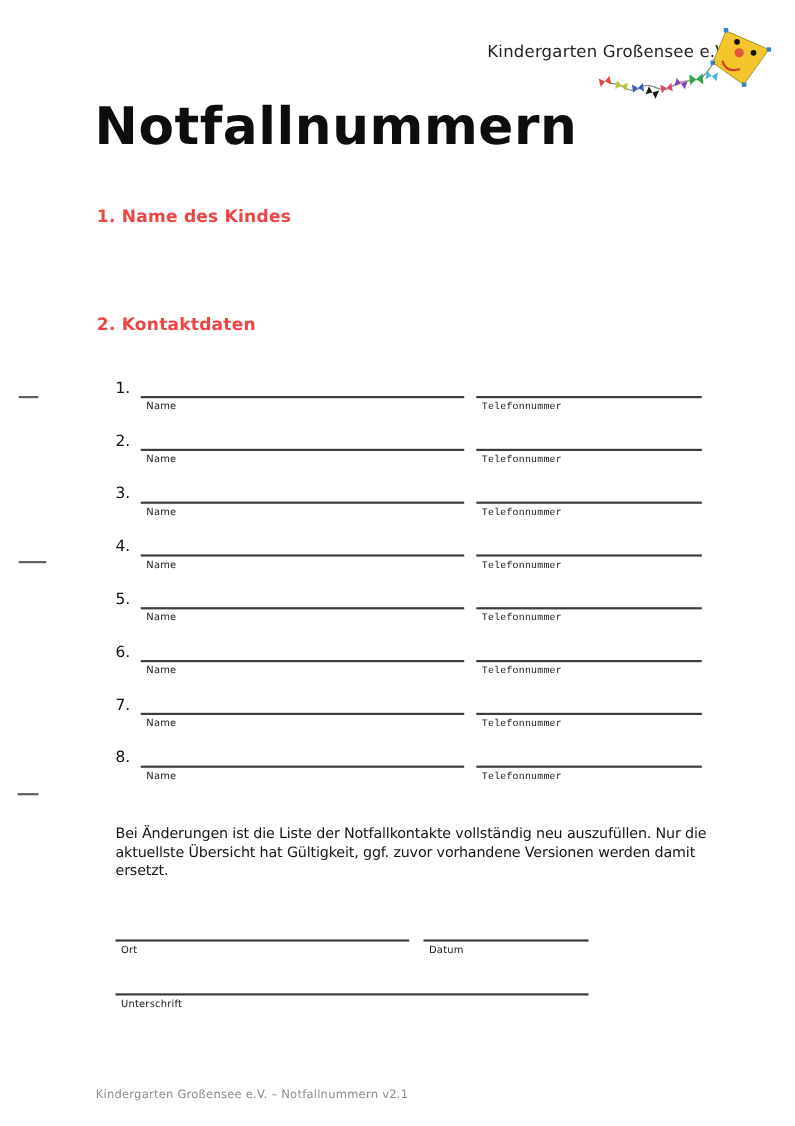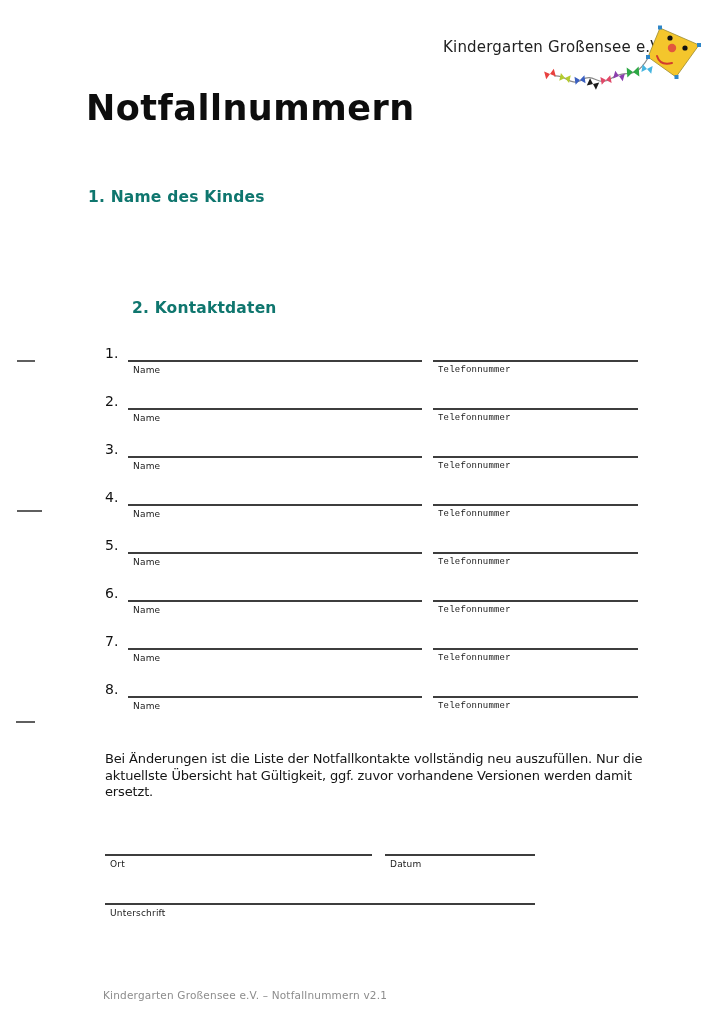--- a/index.html
+++ b/index.html
@@ -14,31 +14,31 @@
   
   .logo-text{
     position:absolute;left:443px;top:38px;
     font-size:15px;color:#222;letter-spacing:.2px;
     white-space:nowrap;
   }
   .kite-svg{position:absolute;left:538px;top:12px;width:172px;height:92px;}
   
   .title{
     position:absolute;left:86px;top:88px;margin:0;
-    font-size:35px;font-weight:600;color:#0d0d0d;letter-spacing:.5px;
+    font-size:47px;font-weight:600;color:#0d0d0d;letter-spacing:.5px;
     white-space:nowrap;
   }
   
   .sec-h{
     position:absolute;left:88px;margin:0;
-    font-size:15.5px;font-weight:bold;color:#0f766e;
+    font-size:15.5px;font-weight:bold;color:#ef4444;
     white-space:nowrap;letter-spacing:.2px;
   }
   .sec1{top:188px;}
-  .sec2{top:299px;margin-left:44px;}
+  .sec2{top:286px;}
   
   .field{position:absolute;}
   .field .line{height:16px;border-bottom:2px solid #3d3d3d;}
   .field .caption{
     font-size:9px;color:#1a1a1a;padding:3px 0 0 5px;
     white-space:nowrap;letter-spacing:.2px;
   }
   .child-field{left:105px;top:231px;width:520px;}
   
   .contact-row{position:absolute;left:105px;width:533px;height:44px;}
@@ -56,21 +56,21 @@
   .datum-field{left:385px;top:838px;width:150px;}
   .unterschrift-field{left:105px;top:887px;width:430px;}
   
   .fold-mark{position:absolute;height:2px;background:#5f5f5f;}
   .fm1{left:17px;top:360px;width:18px;}
   .fm2{left:17px;top:510px;width:25px;}
   .fm3{left:16px;top:721px;width:19px;}
   
   .footer{
     position:absolute;left:87px;top:989px;
-    font-size:10.5px;color:#8c8c8c;white-space:nowrap;letter-spacing:.2px;margin-left:16px;
+    font-size:10.5px;color:#8c8c8c;white-space:nowrap;letter-spacing:.2px;
   }
 </style>
 </head>
 <body>
 
 <div class="page">
 
   <span class="logo-text">Kindergarten Großensee e.V.</span>
   <svg class="kite-svg" viewBox="0 0 172 92" aria-hidden="true">
 

